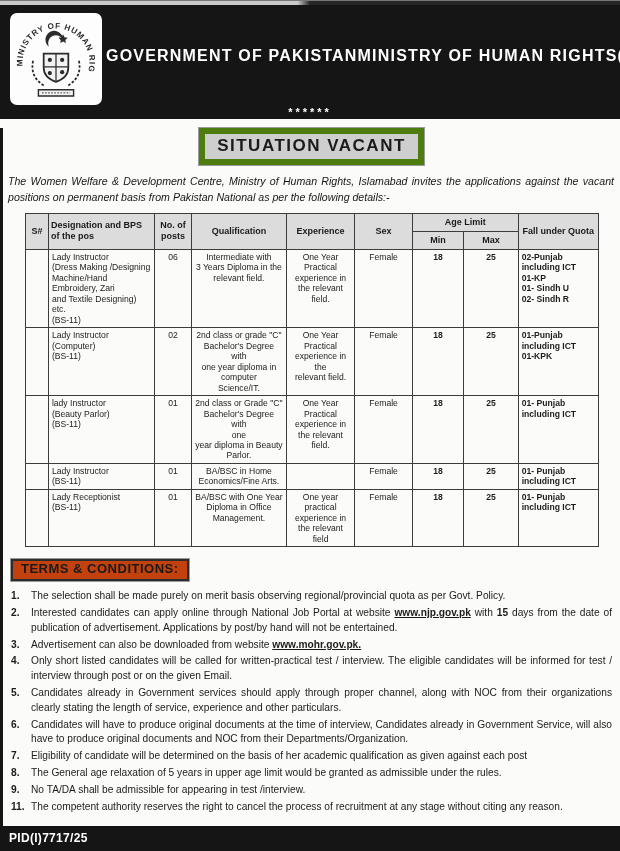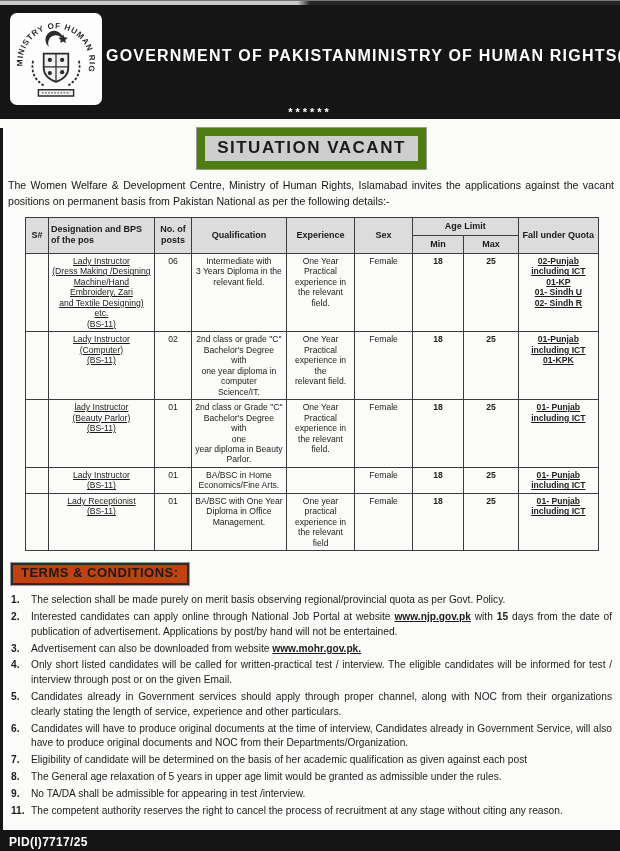--- a/index.html
+++ b/index.html
@@ -18,29 +18,29 @@
   .band-center { flex:1; display:flex; flex-direction:row; align-items:center; justify-content:space-between; padding:6px 4px 12px; }
   .band-title { color:#fff; font-weight:bold; font-size:16px; letter-spacing:1.2px; white-space:nowrap; }
   .stars { position:absolute; left:0; right:0; bottom:1px; text-align:center; color:#fff; font-size:11px; letter-spacing:3px; font-weight:bold; }
   .uraan-word { font-weight:bold; color:#111; font-size:13px; letter-spacing:.5px; line-height:1.05; }
   .uraan-divider { width:64px; border-top:1.5px solid #111; margin:2px 0 1px; }
   .uraan-urdu { font-size:7.5px; color:#222; }
 
   
   .content { border-left:3px solid #161616; padding:0 0 6px 0; }
   .sv-wrap { text-align:center; margin-top:9px; }
-  .sv-box { display:inline-block; background:#cecece; border:8px solid #4d7c0f; outline:1px solid #9a9a9a;
+  .sv-box { display:inline-block; background:#cecece; border:6px solid #4d7c0f; outline:1px solid #9a9a9a;
             font-size:17px; font-weight:bold; letter-spacing:1.5px; padding:2px 12px 3px; }
-  .intro { font-size:10.6px; line-height:1.55; text-align:justify; padding:8px 6px 0 5px; color:#161616; }
+  .intro { font-size:10.6px; line-height:1.55; text-align:justify; padding:8px 6px 0 5px; color:#161616;font-style:italic; }
 
   table.vac { border-collapse:collapse; table-layout:fixed; width:574px; margin:7px 0 0 22px; font-size:8.6px; }
   table.vac th, table.vac td { border:1px solid #3c3c3c; padding:2px 3px; line-height:1.22; vertical-align:top; word-wrap:break-word; }
   table.vac thead th { background:#dcdcdc; font-weight:bold; font-size:9px; text-align:center; vertical-align:middle; padding:3px 2px; }
   table.vac thead th.hl { text-align:left; }
-  td.c { text-align:center; } td.l { text-align:center;text-decoration:underline; }
+  td.c { text-align:center; } td.l { text-align:left; }
   td.b { font-weight:bold; }
   table.vac td { white-space:pre-line; color:#1c1c1c; }
 
   .terms-title-wrap { margin:12px 0 8px 8px; }
   .terms-box { display:inline-block; background:#c2410c; border:2px solid #2b2b2b; outline:1px solid #9a9a9a;
                font-size:13px; font-weight:bold; letter-spacing:.5px; padding:0 8px 3px; }
   .terms { padding:0 8px 4px 8px; }
   .term { display:grid; grid-template-columns:20px 1fr; font-size:10.2px; line-height:1.45; margin-bottom:2px; color:#1c1c1c; }
   .tnum { font-weight:bold; }
   .term .body { text-align:justify; }

